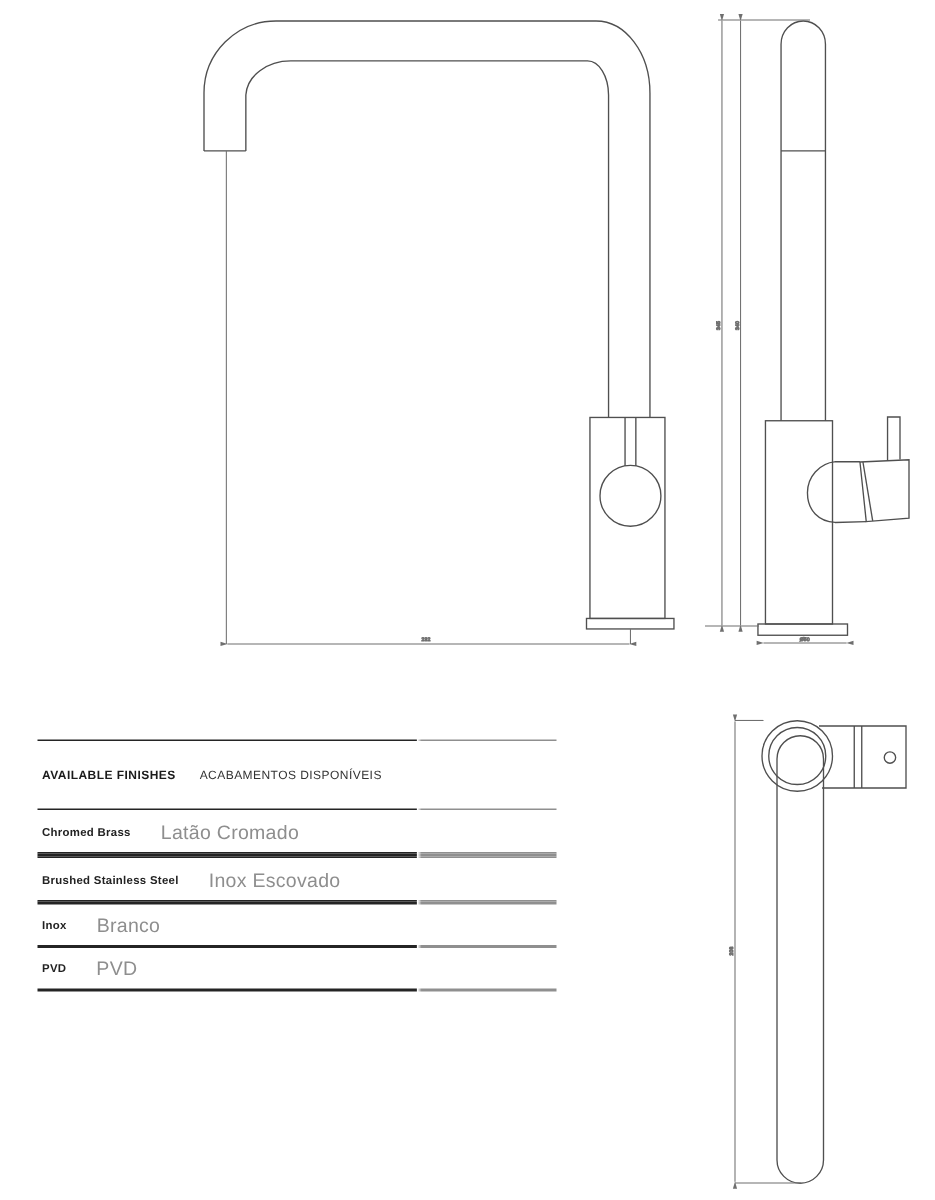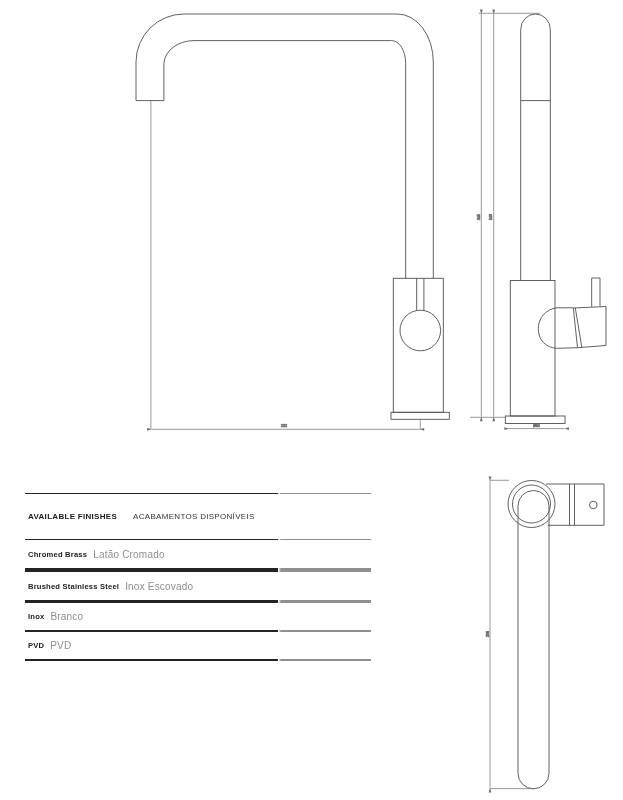--- a/index.html
+++ b/index.html
@@ -9,23 +9,23 @@
   .ln{fill:none;stroke:#4f4f4f;stroke-width:0.9;}
   .dimln{fill:none;stroke:#6f6f6f;stroke-width:0.7;}
   .dimtx{fill:#8f8f8f;font-size:3.4px;font-family:"Liberation Sans",sans-serif;letter-spacing:.1px;}
 
   
   .finishes{position:absolute;left:25px;top:492.8px;width:346px;}
   .rule{height:1.6px;background:linear-gradient(to right,#242424 0%,#242424 73%,#ffffff 73.2%,#8f8f8f 74%,#8f8f8f 100%);}
   .f-title{height:44.4px;display:flex;align-items:center;gap:16px;padding-left:3px;}
   .t-en{font-weight:bold;font-size:8px;color:#1b1b1b;letter-spacing:.3px;}
   .t-pt{font-weight:normal;font-size:8px;color:#333333;letter-spacing:.3px;}
-  .f-row{height:27.3px;display:flex;align-items:center;gap:6px;padding-left:3px;}
+  .f-row{height:27.3px;display:flex;align-items:center;gap:20px;padding-left:3px;}
   .r-en{font-weight:bold;font-size:7.6px;color:#222222;letter-spacing:.2px;}
-  .r-pt{font-size:10px;color:#8e8e8e;letter-spacing:.2px;}
+  .r-pt{font-size:13px;color:#8e8e8e;letter-spacing:.2px;}
 </style>
 </head>
 <body>
 
 <div class="sheet">
 
   <svg class="drawings" viewBox="0 0 623 800">
     <defs>
       <marker id="arr" markerWidth="6" markerHeight="4" refX="0.4" refY="2" orient="auto-start-reverse" markerUnits="userSpaceOnUse">
         <path d="M0.2,2 L5,0.6 L5,3.4 Z" fill="#6f6f6f"></path>

